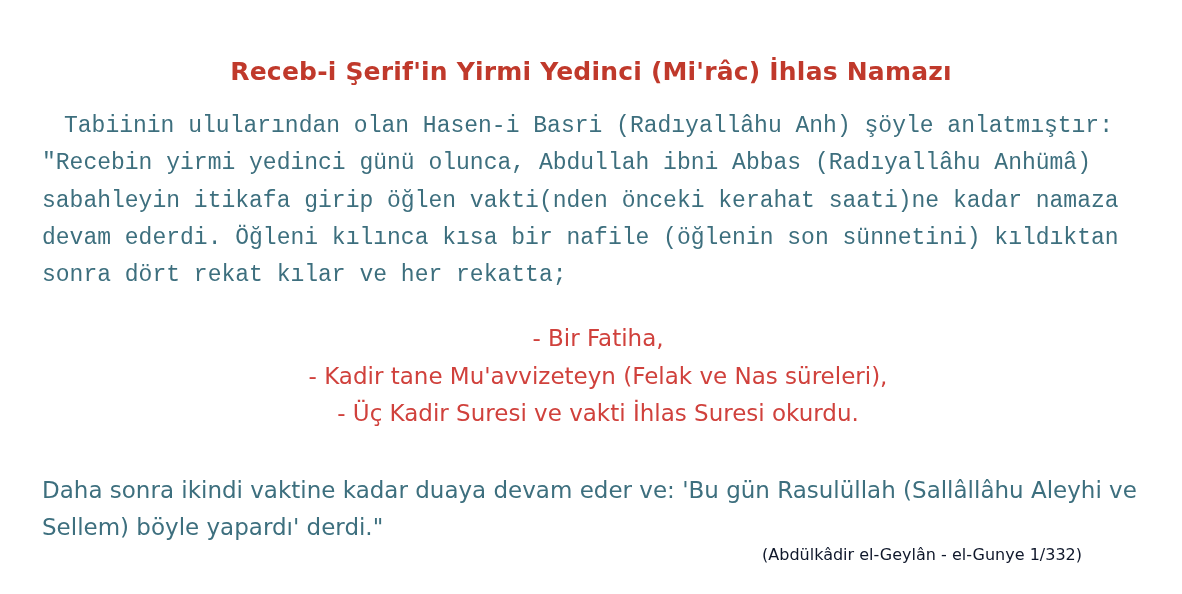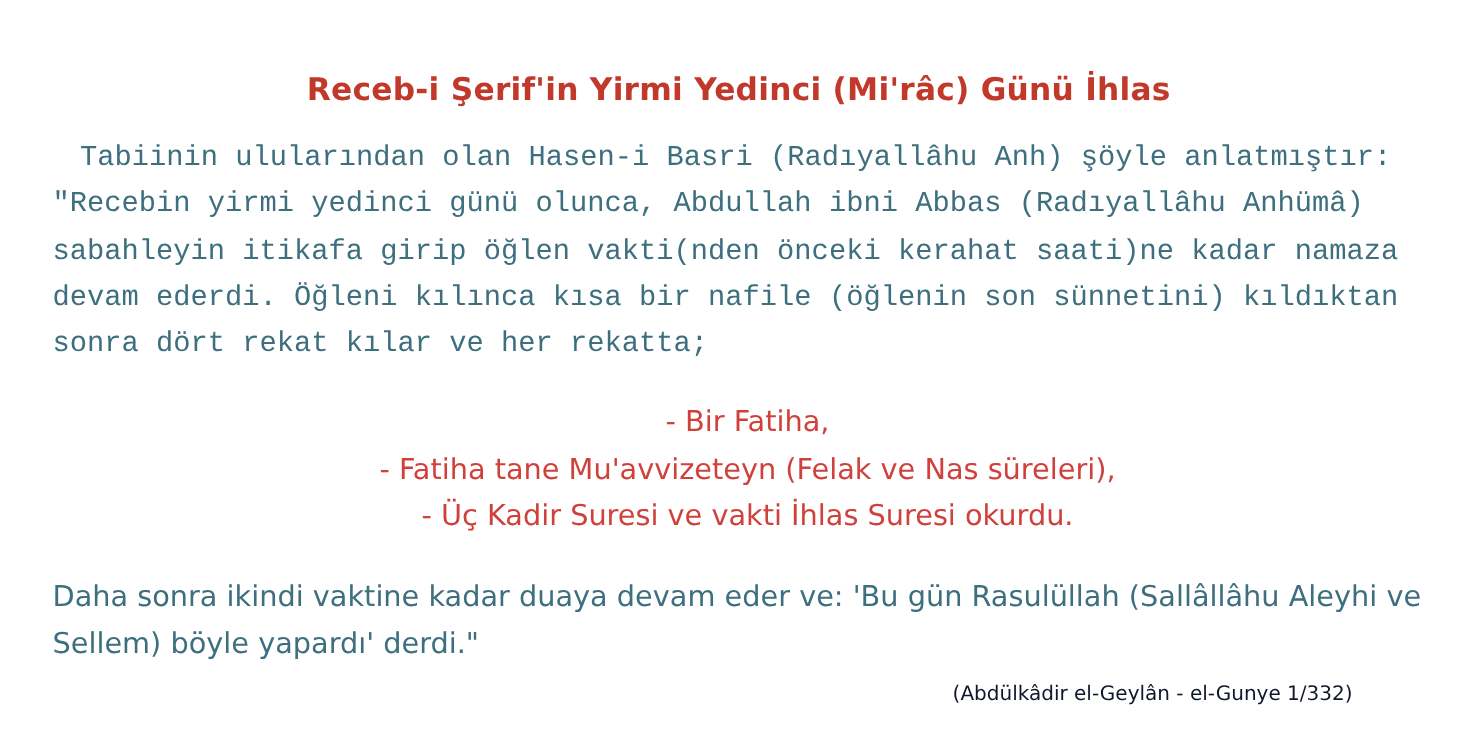--- a/index.html
+++ b/index.html
@@ -53,44 +53,44 @@
     text-align: center;
   }
   .list li {
     font-size: 23px;
     line-height: 1.62;
     color: #d0413c;
     margin: 0;
     white-space: nowrap;
   }
   .para.closing {
-    margin-top: 28px;
+    margin-top: 40px;
   }
   .source {
     position: absolute;
     right: 100px;
     bottom: 30px;
     font-size: 16px;
     color: #0f172a;
   }
 </style>
 </head>
 <body>
 
 <div class="page">
 
-  <h1 class="title">Receb-i Şerif'in Yirmi Yedinci (Mi'râc) Günü İhlas</h1>
+  <h1 class="title">Receb-i Şerif'in Yirmi Yedinci (Mi'râc) İhlas Namazı</h1>
 
   <div class="body-block">
 
     <p class="para indent">Tabiinin ulularından olan Hasen-i Basri (Radıyallâhu Anh) şöyle anlatmıştır: "Recebin yirmi yedinci günü olunca, Abdullah ibni Abbas (Radıyallâhu Anhümâ) sabahleyin itikafa girip öğlen vakti(nden önceki kerahat saati)ne kadar namaza devam ederdi. Öğleni kılınca kısa bir nafile (öğlenin son sünnetini) kıldıktan sonra dört rekat kılar ve her rekatta;</p>
 
     <ul class="list">
       <li>- Bir Fatiha,</li>
-      <li>- Fatiha tane Mu'avvizeteyn (Felak ve Nas süreleri),</li>
+      <li>- Kadir tane Mu'avvizeteyn (Felak ve Nas süreleri),</li>
       <li>- Üç Kadir Suresi ve vakti İhlas Suresi okurdu.</li>
     </ul>
 
     <p class="para closing">Daha sonra ikindi vaktine kadar duaya devam eder ve: 'Bu gün Rasulüllah (Sallâllâhu Aleyhi ve Sellem) böyle yapardı' derdi."</p>
 
   </div>
 
   <div class="source">(Abdülkâdir el-Geylân - el-Gunye 1/332)</div>
 
 </div>

